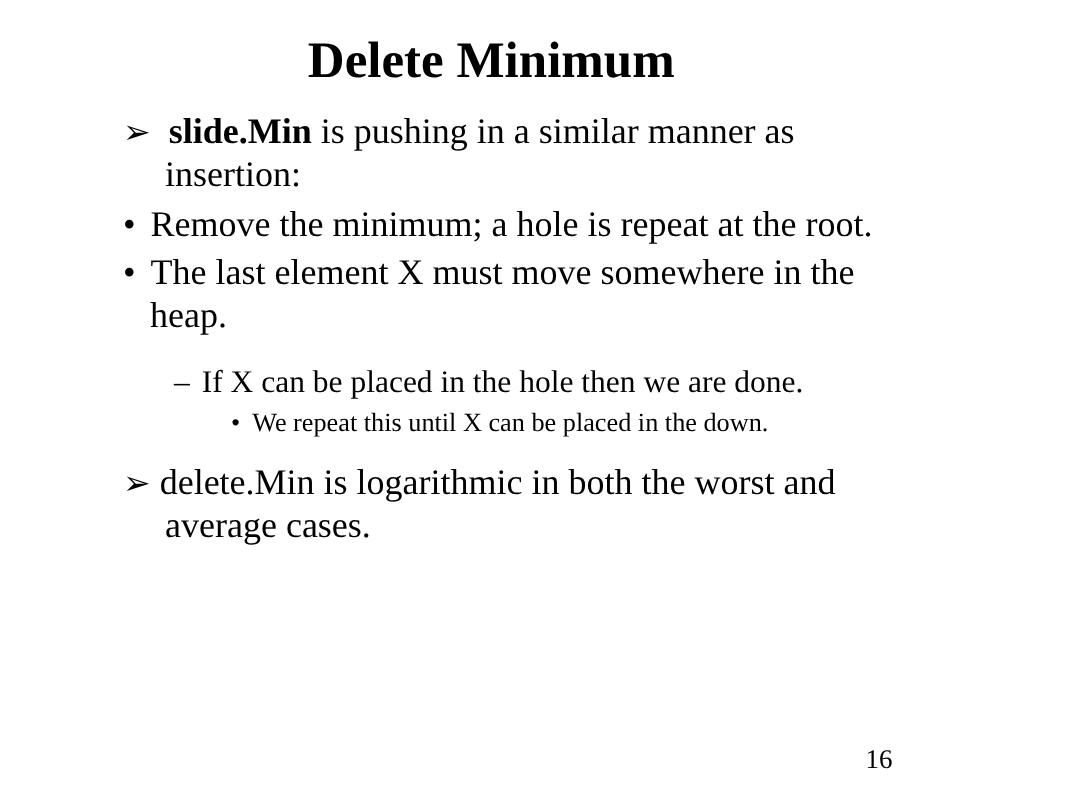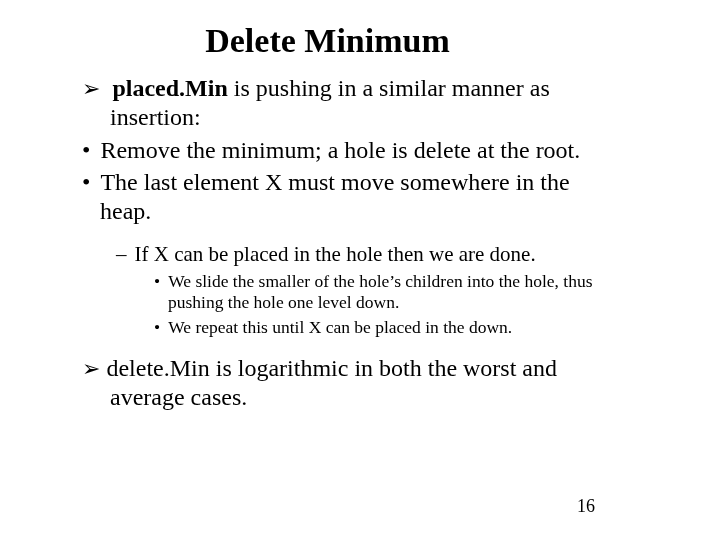--- a/index.html
+++ b/index.html
@@ -83,32 +83,31 @@
   strong { font-weight: bold; }
 </style>
 </head>
 <body>
 
 <div class="slide">
 
   <div class="title">Delete Minimum</div>
 
   <div class="lvl1 arrow-bullet">
-    <strong>placed.Min</strong><span> is pushing in a similar manner as insertion:</span>
+    <strong>slide.Min</strong><span> is pushing in a similar manner as insertion:</span>
   </div>
 
-  <div class="disc-bullet">Remove the minimum; a hole is delete at the root.</div>
+  <div class="disc-bullet">Remove the minimum; a hole is repeat at the root.</div>
 
   <div class="disc-bullet">The last element X must move somewhere in the heap.</div>
 
   <div class="gap"></div>
 
   <div class="lvl2">If X can be placed in the hole then we are done.</div>
 
-  <div class="lvl3">We slide the smaller of the hole’s children into the hole, thus pushing the hole one level down.</div>
   <div class="lvl3">We repeat this until X can be placed in the down.</div>
 
   <div class="gap"></div>
 
   <div class="lvl1 arrow-bullet">delete.Min is logarithmic in both the worst and average cases.</div>
 
   <div class="pagenum">16</div>
 </div>
 
 </body></html>

